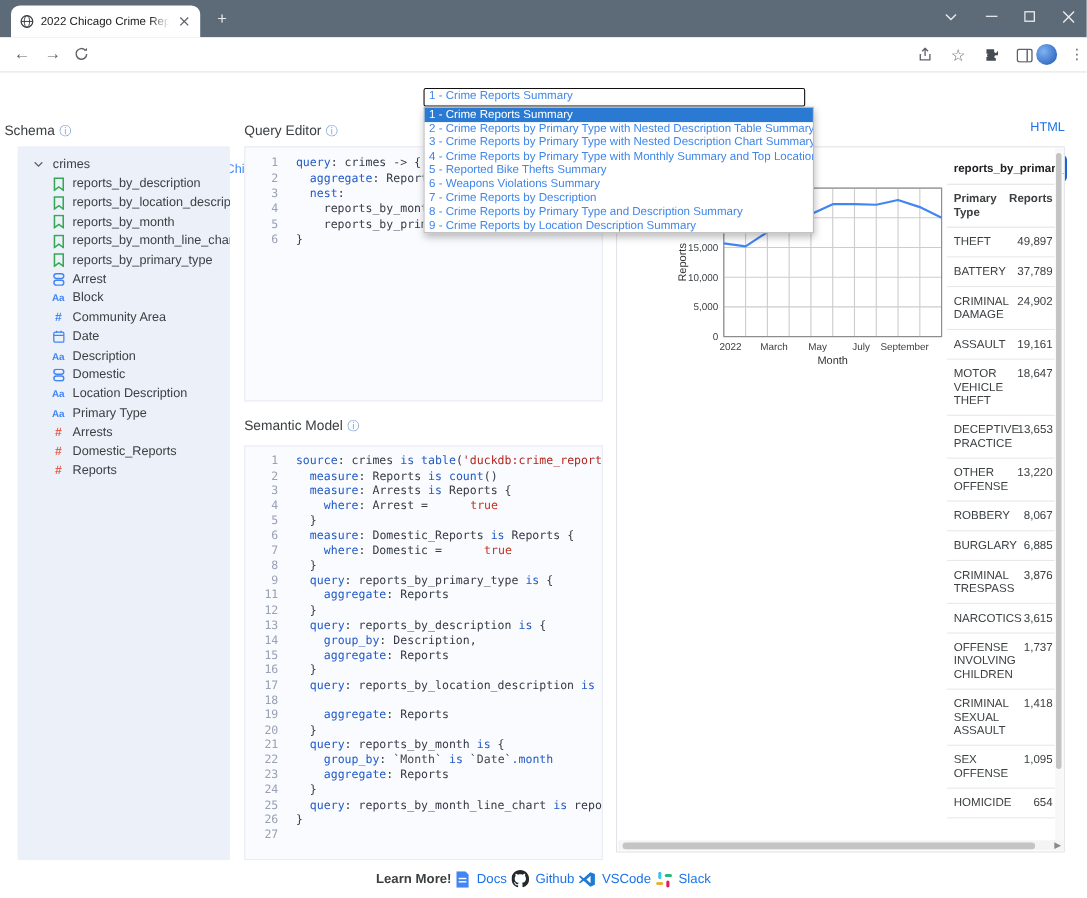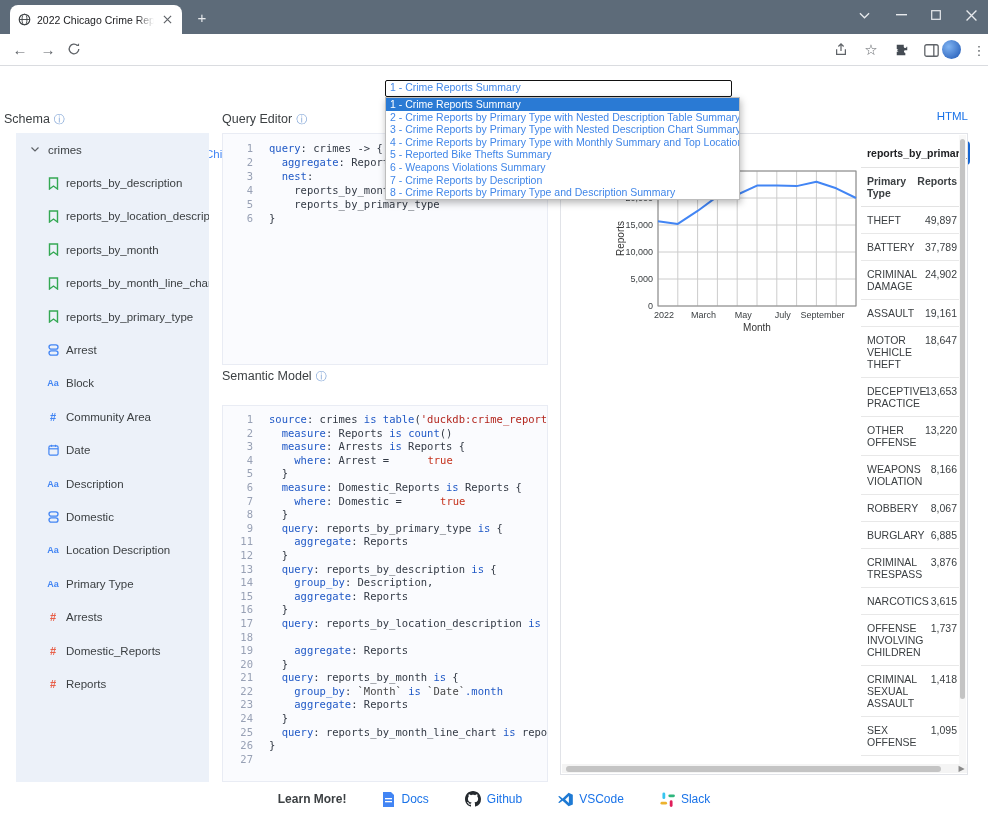--- a/index.html
+++ b/index.html
@@ -46,21 +46,21 @@
   .qopt { height:12.6px; line-height:12.6px; font-size:10.5px; color:#4086e8; padding-left:4px; white-space:nowrap; overflow:hidden; }
   .qopt.hl { background:#2a7ad4; color:#fff; }
 
   
   .main { position:absolute; left:0; top:110px; width:988px; height:672px; }
   .panel-title { position:absolute; font-size:12.5px; color:#3c4043; }
   .info-ic { color:#7aa0d4; font-size:11px; margin-left:4px; }
   .schema-panel { position:absolute; left:16px; top:23px; width:193px; height:649px; background:#ecf1f9; overflow:hidden; }
   .tree { padding:8px 0 0 12px; }
   .tree-row { height:17.4px; display:flex; align-items:center; gap:6px; font-size:11.5px; color:#3c4043; white-space:nowrap; }
-  .tree-row.child { padding-left:18px;margin-top:16px; }
+  .tree-row.child { padding-left:18px; }
   .ticon { width:14px; height:13px; display:flex; align-items:center; justify-content:center; flex:none; }
   .ticon.str { color:#4285f4; font-size:9px; font-weight:bold; }
   .ticon.num { color:#4285f4; font-size:11px; font-weight:bold; }
   .ticon.meas { color:#e8604a; font-size:11px; font-weight:bold; }
 
   .code-panel { position:absolute; background:#fafbfe; border:1px solid #e9ecf4; overflow:hidden; }
   #query-panel { left:222px; top:23px; width:326px; height:232px; }
   #model-panel { left:222px; top:295px; width:326px; height:377px; }
   .code-inner { padding-top:7px; font-family:"DejaVu Sans Mono","Liberation Mono",monospace; font-size:10.5px; }
   .code-line { white-space:pre; display:flex; }
@@ -86,21 +86,21 @@
   .t-val { margin-left:auto; text-align:left; line-height:12px; }
 
   .hscroll { position:absolute; left:1px; bottom:1px; width:405px; height:9px; background:#f4f4f4; }
   .hthumb { position:absolute; left:4px; top:1.5px; width:375px; height:6px; background:#c4c4c4; border-radius:3px; }
   .harrow { position:absolute; right:0; top:0; width:11px; height:9px; color:#8a8a8a; font-size:8px; line-height:9px; text-align:center; background:#f4f4f4; }
   .vscroll { position:absolute; right:1px; top:1px; width:7px; height:630px; background:#f8f8f8; }
   .vthumb { position:absolute; top:4px; left:1px; width:5px; height:560px; background:#c4c4c4; border-radius:3px; }
 
   
   .footer { position:absolute; left:0; top:782px; width:988px; height:34px; background:#fff;
-    display:flex; align-items:center; justify-content:center; gap:36px; }
+    display:flex; align-items:center; justify-content:center; gap:4px; }
   .footer-label { font-size:12px; font-weight:bold; color:#3c4043; }
   .flink { display:flex; align-items:center; gap:6px; font-size:12px; color:#1a73e8; cursor:pointer; }
 
   svg { display:block; }
 </style>
 </head>
 <body>
 
 <div id="app">
 
@@ -202,20 +202,21 @@
   <div class="qselect">1 - Crime Reports Summary</div>
   <div class="qlist" id="query-options">
       <div class="qopt hl">1 - Crime Reports Summary</div>
       <div class="qopt">2 - Crime Reports by Primary Type with Nested Description Table Summary</div>
       <div class="qopt">3 - Crime Reports by Primary Type with Nested Description Chart Summary</div>
       <div class="qopt">4 - Crime Reports by Primary Type with Monthly Summary and Top Locations</div>
       <div class="qopt">5 - Reported Bike Thefts Summary</div>
       <div class="qopt">6 - Weapons Violations Summary</div>
       <div class="qopt">7 - Crime Reports by Description</div>
       <div class="qopt">8 - Crime Reports by Primary Type and Description Summary</div>
+      <div class="qopt">9 - Crime Reports by Location Description Summary</div>
     </div>
 
   <div class="main">
 
     <div class="panel-title" style="left:4px; top:2px;">
       <span>Schema</span><span class="info-ic">ⓘ</span>
     </div>
     <div class="schema-panel">
       <div class="tree" id="schema-tree">
           <div class="tree-row">
@@ -337,21 +338,21 @@
       <div class="code-inner" id="query-code">
           <div class="code-line"><span class="gut">1</span><span class="ctext"><span class="tk-k">query</span><span class="tk-d">: crimes -&gt; {</span></span></div>
           <div class="code-line"><span class="gut">2</span><span class="ctext"><span class="tk-d">  </span><span class="tk-k">aggregate</span><span class="tk-d">: Reports</span></span></div>
           <div class="code-line"><span class="gut">3</span><span class="ctext"><span class="tk-d">  </span><span class="tk-k">nest</span><span class="tk-d">:</span></span></div>
           <div class="code-line"><span class="gut">4</span><span class="ctext"><span class="tk-d">    reports_by_month_line_chart,</span></span></div>
           <div class="code-line"><span class="gut">5</span><span class="ctext"><span class="tk-d">    reports_by_primary_type</span></span></div>
           <div class="code-line"><span class="gut">6</span><span class="ctext"><span class="tk-d">}</span></span></div>
         </div>
     </div>
 
-    <div class="panel-title" style="left:222px; top:259px;">
+    <div class="panel-title" style="left:222px; top:270px;">
       <span>Semantic Model</span><span class="info-ic">ⓘ</span>
     </div>
     <div class="code-panel" id="model-panel">
       <div class="code-inner" id="model-code">
           <div class="code-line"><span class="gut">1</span><span class="ctext"><span class="tk-k">source</span><span class="tk-d">: crimes </span><span class="tk-k">is</span><span class="tk-d"> </span><span class="tk-k">table</span><span class="tk-d">(</span><span class="tk-s">'duckdb:crime_reports_2022.parquet'</span></span></div>
           <div class="code-line"><span class="gut">2</span><span class="ctext"><span class="tk-d">  </span><span class="tk-k">measure</span><span class="tk-d">: Reports </span><span class="tk-k">is</span><span class="tk-d"> </span><span class="tk-k">count</span><span class="tk-d">()</span></span></div>
           <div class="code-line"><span class="gut">3</span><span class="ctext"><span class="tk-d">  </span><span class="tk-k">measure</span><span class="tk-d">: Arrests </span><span class="tk-k">is</span><span class="tk-d"> Reports {</span></span></div>
           <div class="code-line"><span class="gut">4</span><span class="ctext"><span class="tk-d">    </span><span class="tk-k">where</span><span class="tk-d">: Arrest = </span><span class="tk-b">true</span></span></div>
           <div class="code-line"><span class="gut">5</span><span class="ctext"><span class="tk-d">  }</span></span></div>
           <div class="code-line"><span class="gut">6</span><span class="ctext"><span class="tk-d">  </span><span class="tk-k">measure</span><span class="tk-d">: Domestic_Reports </span><span class="tk-k">is</span><span class="tk-d"> Reports {</span></span></div>
@@ -449,24 +450,20 @@
           </div>
           <div class="t-row">
             <span class="t-label">DECEPTIVE PRACTICE</span>
             <span class="t-val">13,653</span>
           </div>
           <div class="t-row">
             <span class="t-label">OTHER OFFENSE</span>
             <span class="t-val">13,220</span>
           </div>
           <div class="t-row">
-            <span class="t-label">WEAPONS VIOLATION</span>
-            <span class="t-val">8,166</span>
-          </div>
-          <div class="t-row">
             <span class="t-label">ROBBERY</span>
             <span class="t-val">8,067</span>
           </div>
           <div class="t-row">
             <span class="t-label">BURGLARY</span>
             <span class="t-val">6,885</span>
           </div>
           <div class="t-row">
             <span class="t-label">CRIMINAL TRESPASS</span>
             <span class="t-val">3,876</span>

